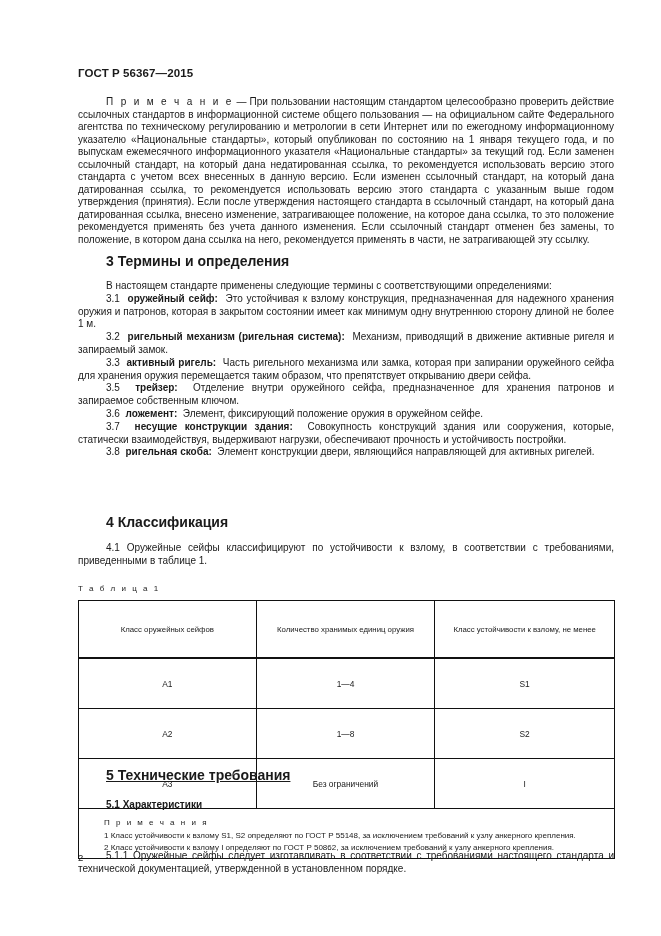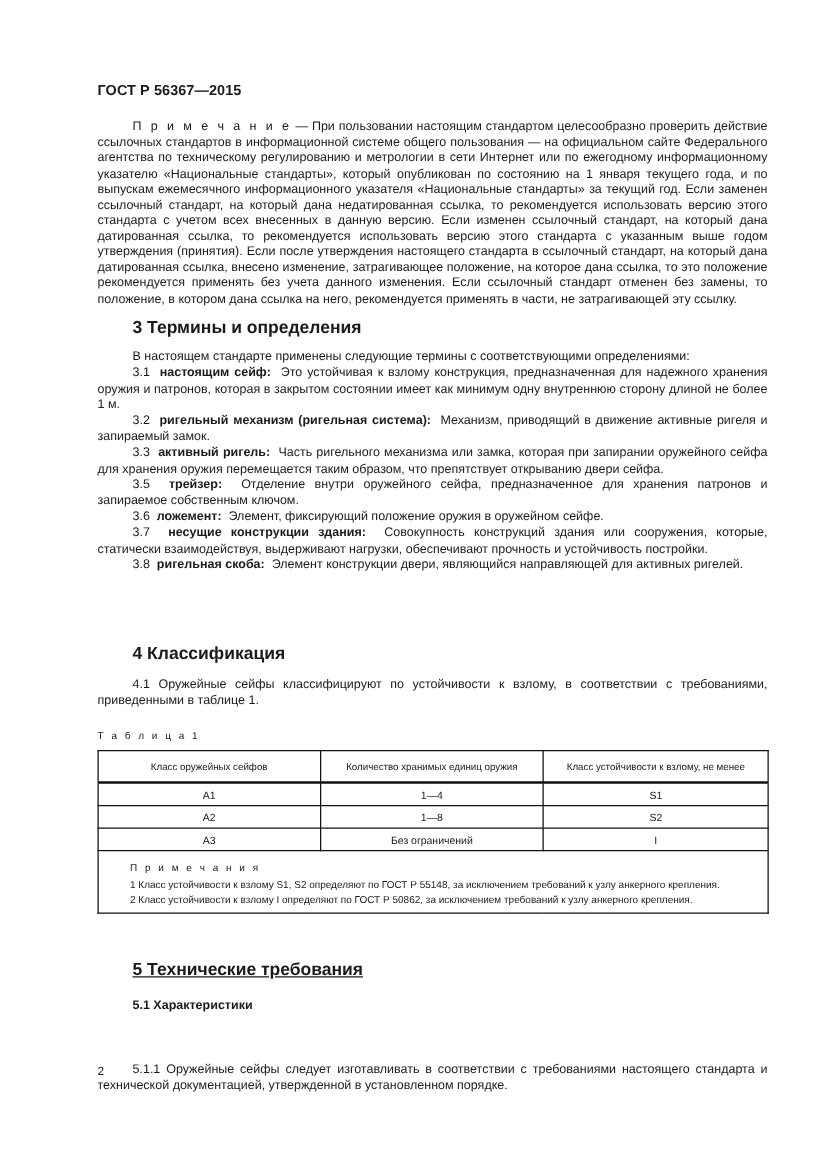--- a/index.html
+++ b/index.html
@@ -29,21 +29,21 @@
   .body-text b { font-weight: bold; }
 
   .table-caption {
     position: absolute; left: 78px; top: 584px; font-size: 8px; letter-spacing: 2px;
   }
   table.t1 {
     position: absolute; left: 78px; top: 600px; width: 537px;
     border-collapse: collapse; font-size: 7.8px;
   }
   table.t1 th, table.t1 td {
-    border: 1px solid #111; text-align: center; padding: 0; font-weight: normal;
+    border: 1px solid #111; text-align: center; padding: 16px; font-weight: normal;
   }
   table.t1 th { height: 24px; }
   table.t1 thead tr { border-bottom: 2.5px solid #111; }
   table.t1 td { height: 17px; font-size: 8.4px; }
   table.t1 td.notes {
     text-align: justify; padding: 8px 3px 3px 3px; height: auto; font-size: 8px; line-height: 12.5px;
   }
   .notes p { margin: 0; text-indent: 22px; }
 
   .h3 {
@@ -59,21 +59,21 @@
 <div class="doc-code">ГОСТ Р 56367—2015</div>
 
 <div class="note-block">
   <p><span class="spaced">П р и м е ч а н и е</span><span> — При пользовании настоящим стандартом целесообразно проверить действие ссылочных стандартов в информационной системе общего пользования — на официальном сайте Федерального агентства по техническому регулированию и метрологии в сети Интернет или по ежегодному информационному указателю «Национальные стандарты», который опубликован по состоянию на 1 января текущего года, и по выпускам ежемесячного информационного указателя «Национальные стандарты» за текущий год. Если заменен ссылочный стандарт, на который дана недатированная ссылка, то рекомендуется использовать версию этого стандарта с учетом всех внесенных в данную версию. Если изменен ссылочный стандарт, на который дана датированная ссылка, то рекомендуется использовать версию этого стандарта с указанным выше годом утверждения (принятия). Если после утверждения настоящего стандарта в ссылочный стандарт, на который дана датированная ссылка, внесено изменение, затрагивающее положение, на которое дана ссылка, то это положение рекомендуется применять без учета данного изменения. Если ссылочный стандарт отменен без замены, то положение, в котором дана ссылка на него, рекомендуется применять в части, не затрагивающей эту ссылку.</span></p>
 </div>
 
 <div class="h2" style="top:253px;">3  Термины и определения</div>
 
 <div class="body-text" style="top:280px;">
   <p>В настоящем стандарте применены следующие термины с соответствующими определениями:</p>
-  <p><span>3.1</span>&nbsp; <b>настоящим сейф:</b>&nbsp; <span>Это устойчивая к взлому конструкция, предназначенная для надежного хранения оружия и патронов, которая в закрытом состоянии имеет как минимум одну внутреннюю сторону длиной не более 1 м.</span></p>
+  <p><span>3.1</span>&nbsp; <b>оружейный сейф:</b>&nbsp; <span>Это устойчивая к взлому конструкция, предназначенная для надежного хранения оружия и патронов, которая в закрытом состоянии имеет как минимум одну внутреннюю сторону длиной не более 1 м.</span></p>
   <p><span>3.2</span>&nbsp; <b>ригельный механизм (ригельная система):</b>&nbsp; <span>Механизм, приводящий в движение активные ригеля и запираемый замок.</span></p>
   <p><span>3.3</span>&nbsp; <b>активный ригель:</b>&nbsp; <span>Часть ригельного механизма или замка, которая при запирании оружейного сейфа для хранения оружия перемещается таким образом, что препятствует открыванию двери сейфа.</span></p>
   <p><span>3.5</span>&nbsp; <b>трейзер:</b>&nbsp; <span>Отделение внутри оружейного сейфа, предназначенное для хранения патронов и запираемое собственным ключом.</span></p>
   <p><span>3.6</span>&nbsp; <b>ложемент:</b>&nbsp; <span>Элемент, фиксирующий положение оружия в оружейном сейфе.</span></p>
   <p><span>3.7</span>&nbsp; <b>несущие конструкции здания:</b>&nbsp; <span>Совокупность конструкций здания или сооружения, которые, статически взаимодействуя, выдерживают нагрузки, обеспечивают прочность и устойчивость постройки.</span></p>
   <p><span>3.8</span>&nbsp; <b>ригельная скоба:</b>&nbsp; <span>Элемент конструкции двери, являющийся направляющей для активных ригелей.</span></p>
 </div>
 
 <div class="h2" style="top:514px;">4  Классификация</div>
 

